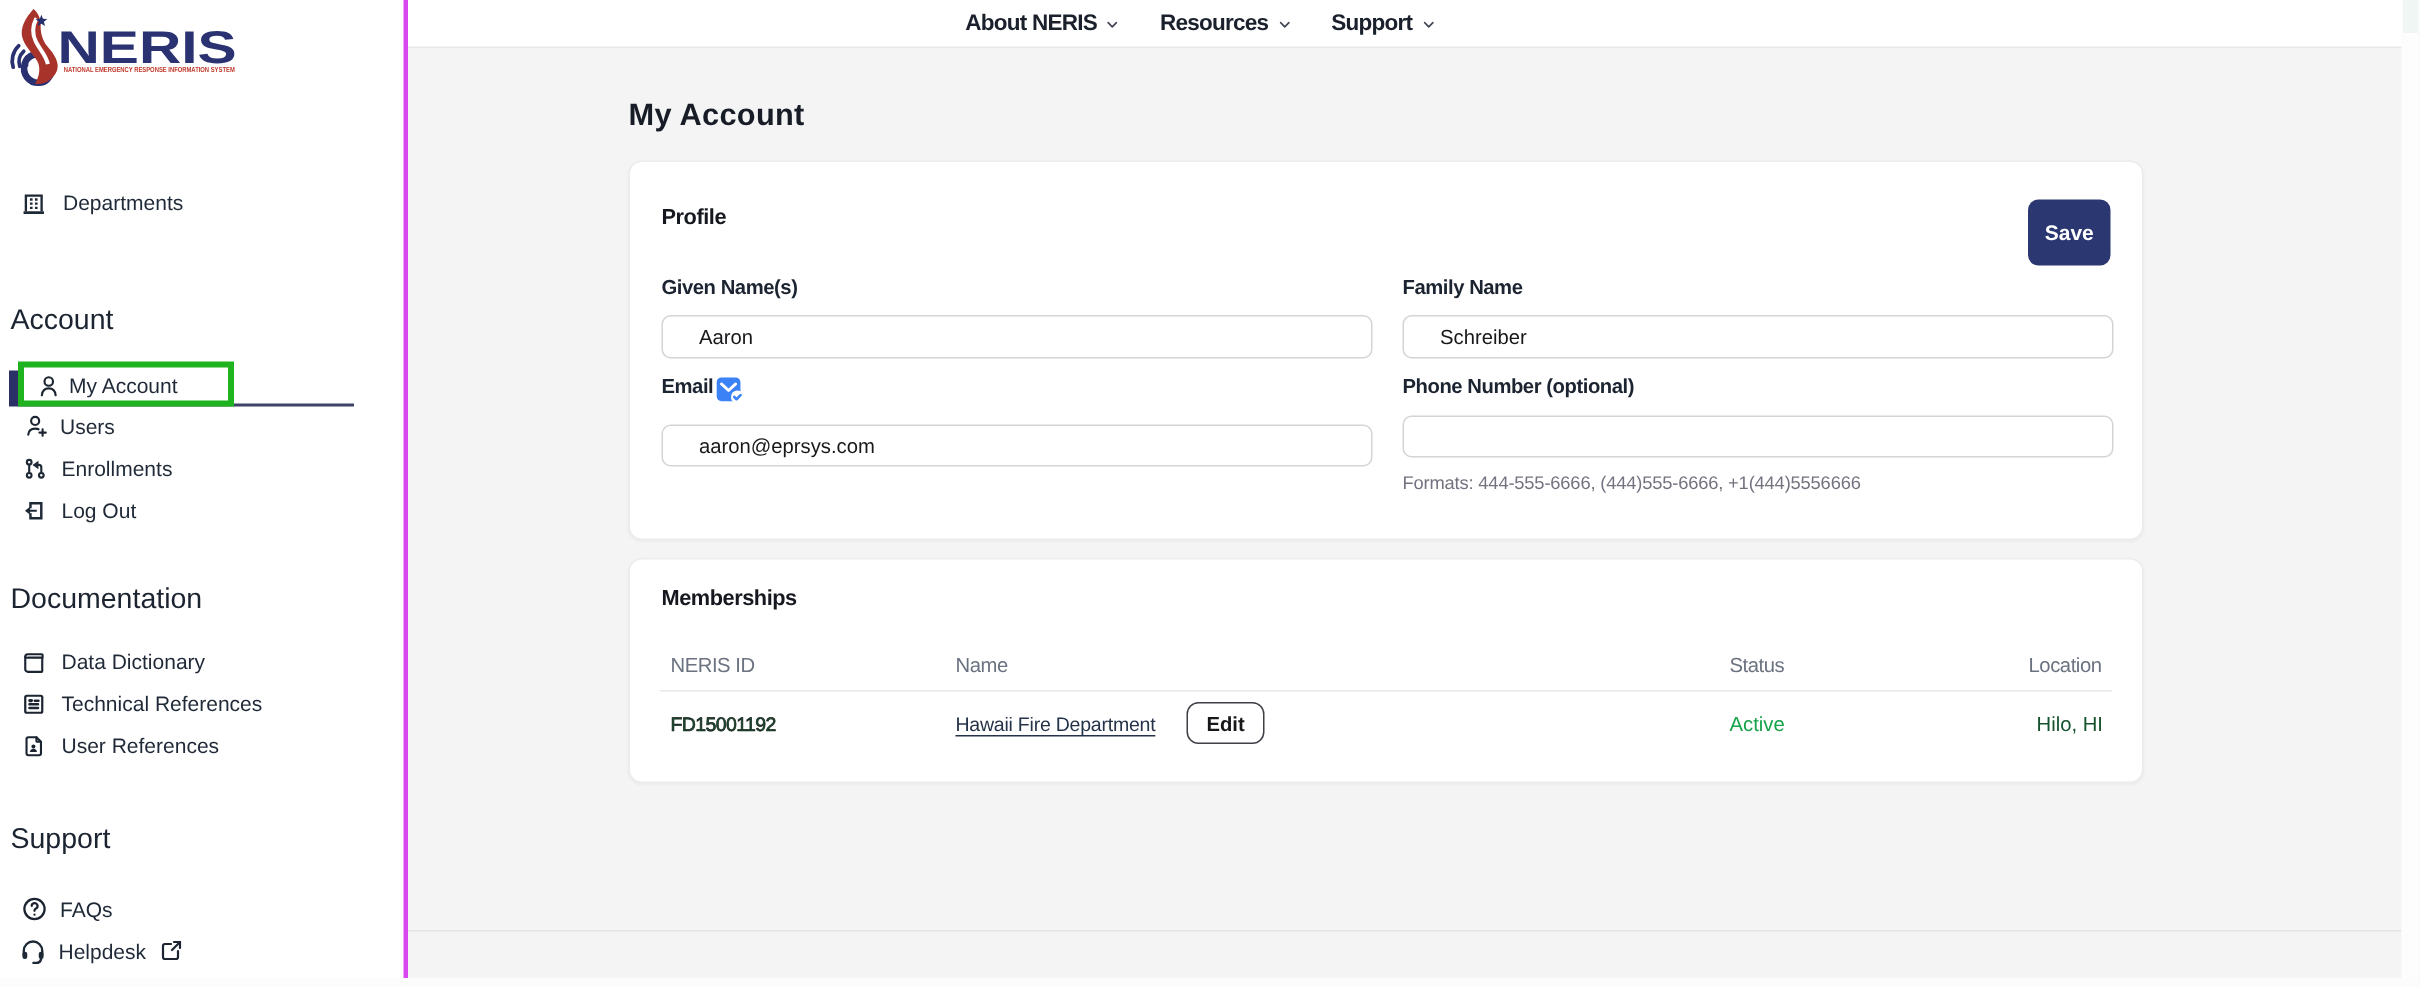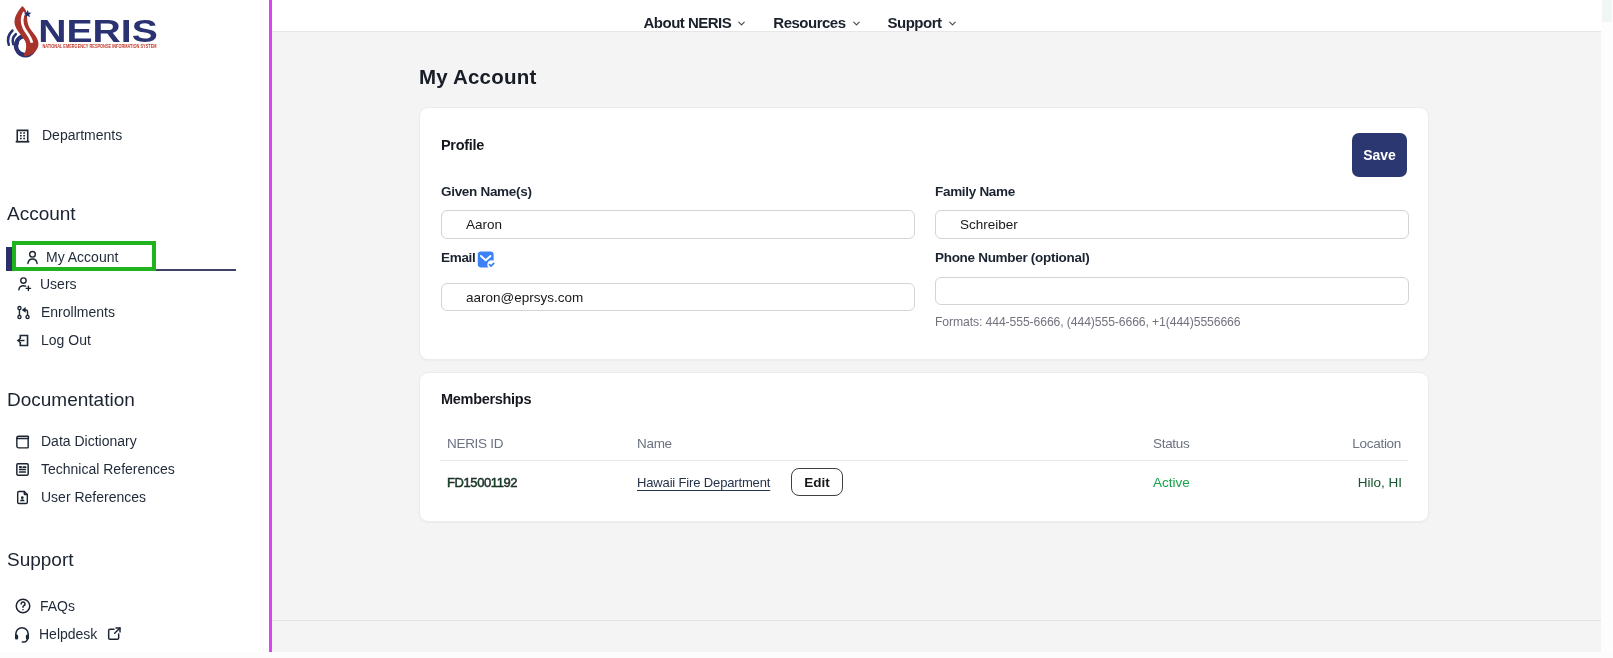--- a/index.html
+++ b/index.html
@@ -1,20 +1,20 @@
 <!DOCTYPE html>
 <html><head>
 <meta charset="utf-8">
 <style>
 * { margin:0; padding:0; box-sizing:border-box; }
 html,body { width:1613px; height:658px; overflow:hidden; font-family:"Liberation Sans", sans-serif; background:#f4f4f5; }
 .abs { position:absolute; }
 
 
-#topnav { position:absolute; left:0; top:0; width:1601px; height:32px; background:#fff; border-bottom:1px solid #e7e7e9; display:flex; align-items:flex-end; justify-content:center; gap:26px; z-index:2; }
+#topnav { position:absolute; left:0; top:0; width:1601px; height:32px; background:#fff; border-bottom:1px solid #e7e7e9; display:flex; align-items:center; justify-content:center; gap:26px; z-index:2; }
 .navitem { display:flex; align-items:center; gap:5px; font-size:15px; font-weight:700; color:#1a202c; letter-spacing:-0.5px; }
 .navitem svg { margin-top:2px; }
 
 
 #sidebar { position:absolute; left:0; top:0; width:272px; height:652px; background:#fff; border-right:3px solid #d946ef; z-index:3; }
 .shead { position:absolute; left:7px; font-size:19px; font-weight:400; color:#1b2430; }
 .srow { position:absolute; display:flex; align-items:center; color:#1f2937; font-size:14px; }
 .srow .ic { display:flex; align-items:center; justify-content:center; }
 .srow .tx { white-space:nowrap; }
 

